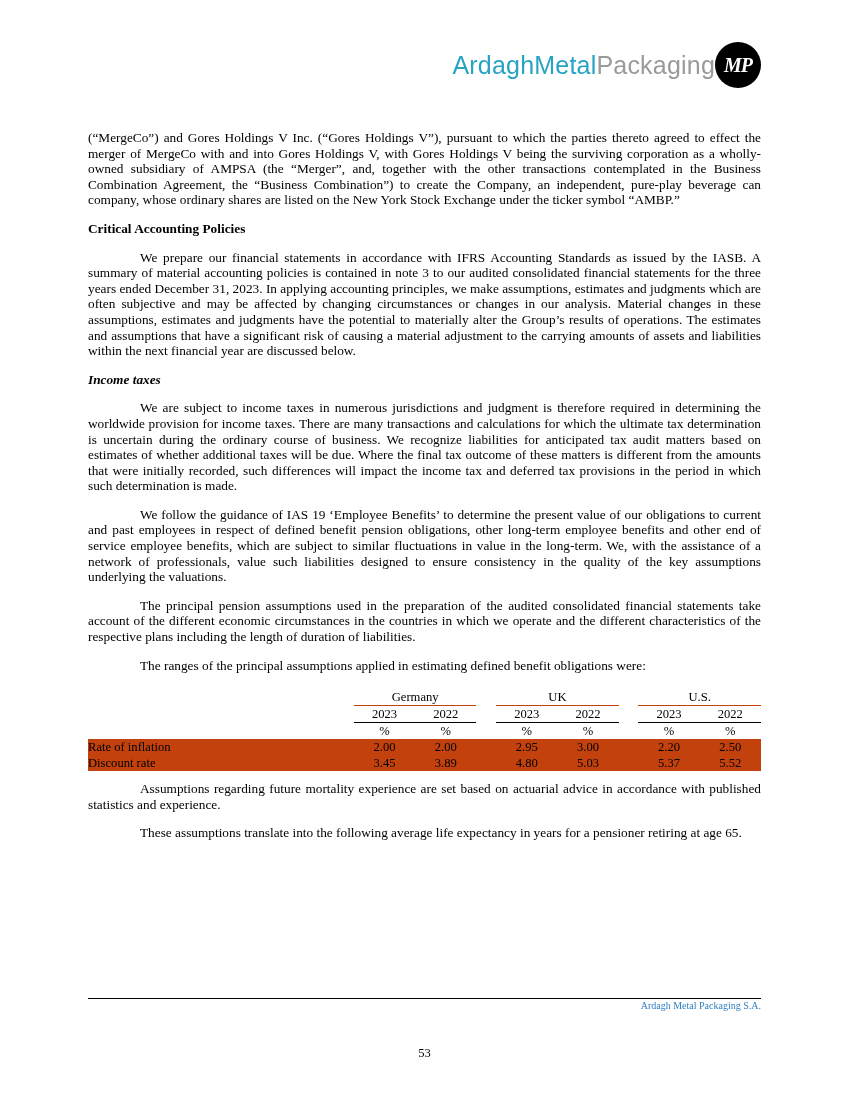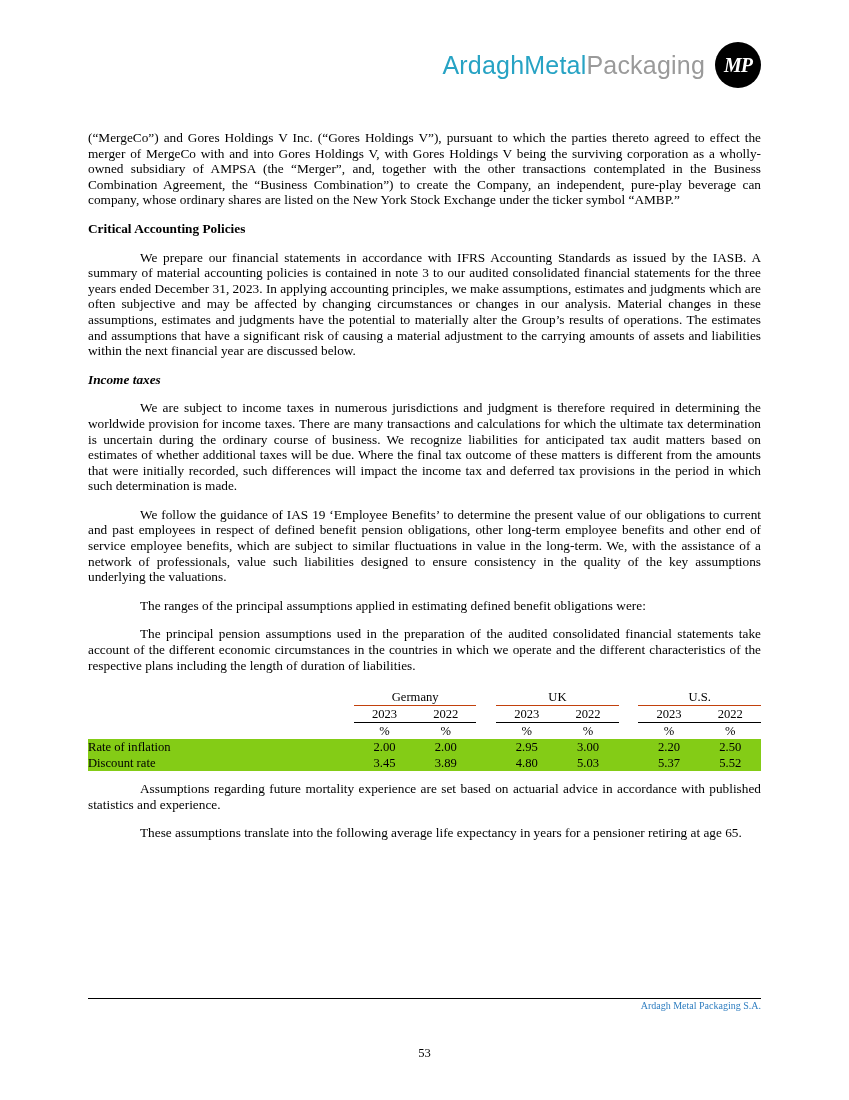--- a/index.html
+++ b/index.html
@@ -26,21 +26,20 @@
   .header {
     height: 130px;
     display: flex;
     align-items: center;
     justify-content: flex-end;
     padding-right: 0px;
   }
   .brand {
     display: flex;
     align-items: center;
-    gap: 10px;
     text-align: center;
   }
   .brand-text {
     font-family: "Liberation Sans", sans-serif;
     font-size: 25px;
     letter-spacing: 0.2px;
     white-space: nowrap;
   }
   .brand-ardagh { color: #27a3c4; }
   .brand-metal { color: #27a3c4; }
@@ -118,21 +117,21 @@
   .yr-head {
     text-align: center;
     font-weight: bold;
     font-size: 12.6px;
     border-bottom: 1px solid #000;
   }
   .pct-head {
     text-align: center;
     font-size: 12.6px;
   }
-  tr.shaded td { background: #84cc16; }
+  tr.shaded td { background: #c2410c; }
   .cell-num { text-align: center; }
   .cell-lbl { text-align: left; padding-left: 2px; }
 
   
   .footer-rule {
     position: absolute;
     left: 88px;
     right: 88px;
     top: 998px;
     border-top: 1px solid #000;
@@ -176,23 +175,23 @@
 
     <p class="para indent">We prepare our financial statements in accordance with IFRS Accounting Standards as issued by the IASB. A summary of material accounting policies is contained in note 3 to our audited consolidated financial statements for the three years ended December 31, 2023. In applying accounting principles, we make assumptions, estimates and judgments which are often subjective and may be affected by changing circumstances or changes in our analysis. Material changes in these assumptions, estimates and judgments have the potential to materially alter the Group’s results of operations. The estimates and assumptions that have a significant risk of causing a material adjustment to the carrying amounts of assets and liabilities within the next financial year are discussed below.</p>
 
     <h4 class="sub-head gap-top">Income taxes</h4>
 
     <p class="para indent">We are subject to income taxes in numerous jurisdictions and judgment is therefore required in determining the worldwide provision for income taxes. There are many transactions and calculations for which the ultimate tax determination is uncertain during the ordinary course of business. We recognize liabilities for anticipated tax audit matters based on estimates of whether additional taxes will be due. Where the final tax outcome of these matters is different from the amounts that were initially recorded, such differences will impact the income tax and deferred tax provisions in the period in which such determination is made.</p>
 
 
     <p class="para indent">We follow the guidance of IAS 19 ‘Employee Benefits’ to determine the present value of our obligations to current and past employees in respect of defined benefit pension obligations, other long-term employee benefits and other end of service employee benefits, which are subject to similar fluctuations in value in the long-term. We, with the assistance of a network of professionals, value such liabilities designed to ensure consistency in the quality of the key assumptions underlying the valuations.</p>
 
+    <p class="para indent">The principal pension assumptions used in the preparation of the audited consolidated financial statements take account of the different economic circumstances in the countries in which we operate and the different characteristics of the respective plans including the length of duration of liabilities.</p>
+
     <p class="para indent">The ranges of the principal assumptions applied in estimating defined benefit obligations were:</p>
-
-    <p class="para indent">The principal pension assumptions used in the preparation of the audited consolidated financial statements take account of the different economic circumstances in the countries in which we operate and the different characteristics of the respective plans including the length of duration of liabilities.</p>
 
     <div class="table-wrap">
       <table class="assumptions">
         <thead>
           <tr>
             <th class="col-label"></th>
             <th class="grp-head" colspan="2">Germany</th>
             <th class="spacer-col"></th>
             <th class="grp-head" colspan="2">UK</th>
             <th class="spacer-col"></th>

